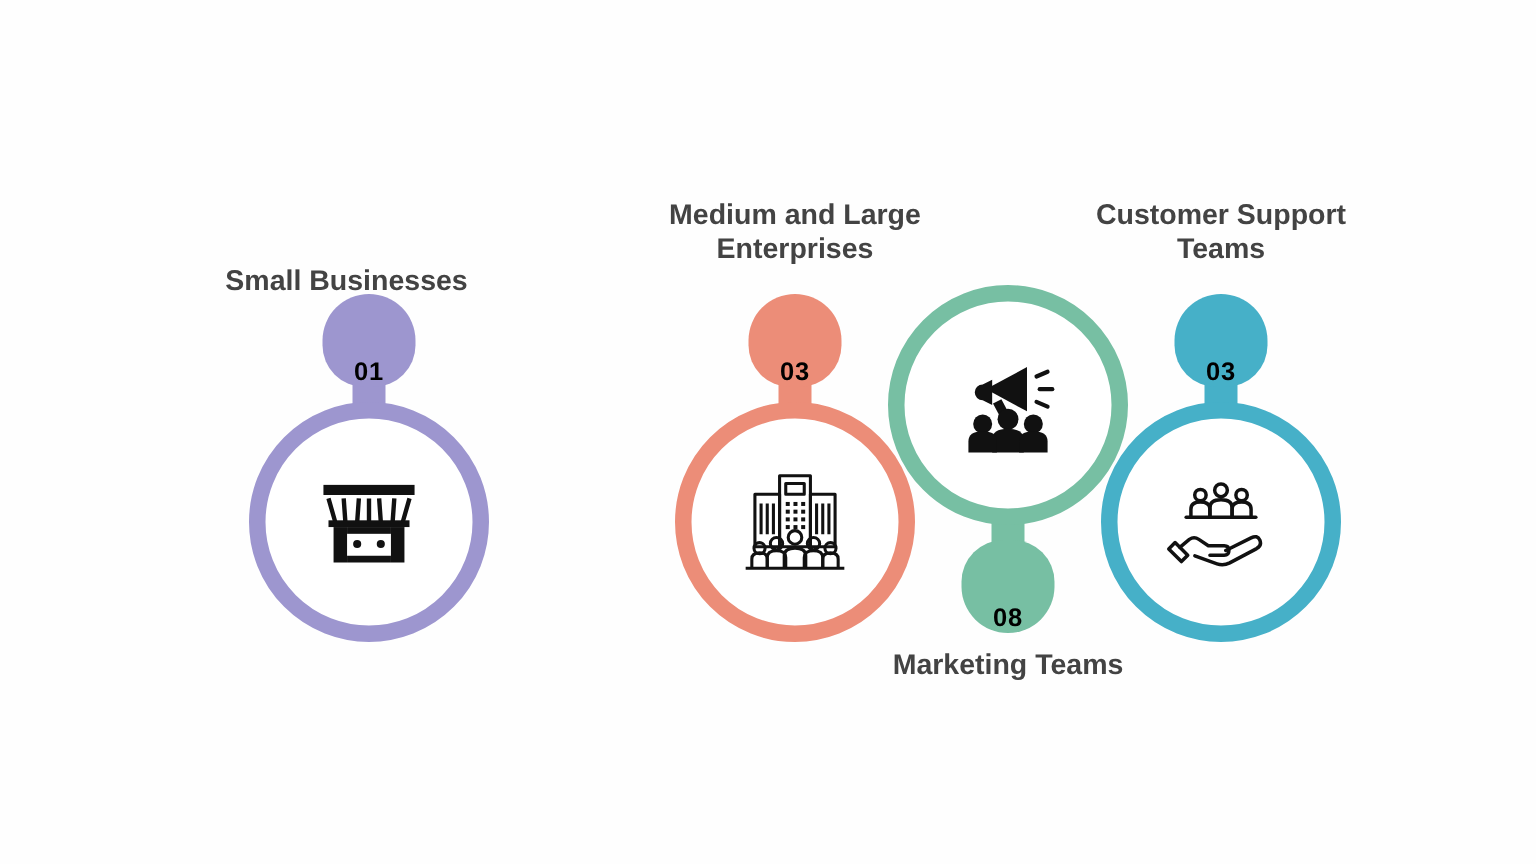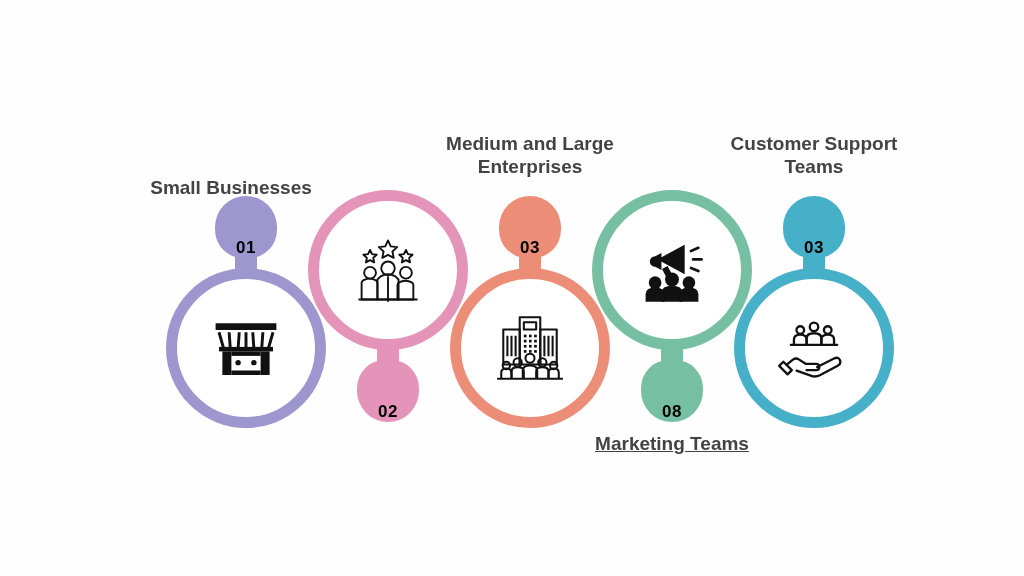--- a/index.html
+++ b/index.html
@@ -125,43 +125,20 @@
       <rect x="45" y="35" width="8" height="21" fill="#111" stroke="none"></rect>
       <rect x="19" y="35" width="26" height="4" fill="#111" stroke="none"></rect>
       <rect x="19" y="52" width="26" height="4" fill="#111" stroke="none"></rect>
       <circle cx="25" cy="45" r="2.4" fill="#111" stroke="none"></circle>
       <circle cx="39" cy="45" r="2.4" fill="#111" stroke="none"></circle>
     </svg>
         </div>
       </div>
     </div>
     <div class="label" style="width: 230px; left: 116px; top: 132px; margin-top: 44px;">Small Businesses</div>
-    <div class="node" style="left: 308px; top: 190px; height: 232px;">
-      <div class="neck bottom" style="background: rgb(227, 148, 184);"></div>
-      <div class="badge bottom" style="background: rgb(227, 148, 184);">
-        <span>02</span>
-      </div>
-      <div class="ring upper" style="border: 11px solid rgb(227, 148, 184);">
-        <div class="icon-wrap">
-    <svg viewBox="0 0 72 64" width="76" height="68" fill="none" stroke="#111" stroke-width="1.8" stroke-linejoin="round">
-      <path d="M36 4 l2.6 5.6 6.1 .7 -4.5 4.2 1.2 6 -5.4-2.9 -5.4 2.9 1.2-6 -4.5-4.2 6.1-.7z"></path>
-      <path d="M19 13 l1.9 4 4.4 .5 -3.3 3 .9 4.3 -3.9-2.1 -3.9 2.1 .9-4.3 -3.3-3 4.4-.5z"></path>
-      <path d="M53 13 l1.9 4 4.4 .5 -3.3 3 .9 4.3 -3.9-2.1 -3.9 2.1 .9-4.3 -3.3-3 4.4-.5z"></path>
-      <path d="M36 24 a6.4 6.4 0 0 1 6.4 6.4 a6.4 6.4 0 0 1 -12.8 0 A6.4 6.4 0 0 1 36 24z"></path>
-      <path d="M29 38 q7-4 14 0 l3 3 v19 h-20 v-19z"></path>
-      <path d="M36 38 v24"></path>
-      <path d="M19 29 a5.6 5.6 0 0 1 5.6 5.6 a5.6 5.6 0 0 1 -11.2 0 A5.6 5.6 0 0 1 19 29z"></path>
-      <path d="M12 42 q6.6-3.6 13 0 l1 2 v16 h-15 v-16z"></path>
-      <path d="M53 29 a5.6 5.6 0 0 1 5.6 5.6 a5.6 5.6 0 0 1 -11.2 0 A5.6 5.6 0 0 1 53 29z"></path>
-      <path d="M46 44 q6.6-3.6 13 0 l1 2 v14 h-15 v-14z"></path>
-      <path d="M8 60 h56"></path>
-    </svg>
-        </div>
-      </div>
-    </div>
     <div class="node" style="left: 450px; top: 196px; height: 232px;">
       <div class="neck top" style="background: rgb(236, 141, 120);"></div>
       <div class="badge top" style="background: rgb(236, 141, 120);">
         <span>03</span>
       </div>
       <div class="ring lower" style="border: 11px solid rgb(236, 141, 120);">
         <div class="icon-wrap">
     <svg viewBox="0 0 72 68" width="74" height="70" fill="none" stroke="#111" stroke-width="2" stroke-linejoin="round">
       <rect x="26" y="4" width="20" height="46"></rect>
       <rect x="30" y="9" width="12" height="7"></rect>
@@ -219,21 +196,21 @@
       <circle cx="36" cy="41" r="6.6"></circle>
       <path d="M26 62 v-8 q0-7 10-7 t10 7 v8z"></path>
       <circle cx="20" cy="44" r="6"></circle>
       <path d="M11 62 v-7 q0-6.4 9-6.4 t9 6.4 v7z"></path>
       <circle cx="52" cy="44" r="6"></circle>
       <path d="M43 62 v-7 q0-6.4 9-6.4 t9 6.4 v7z"></path>
     </svg>
         </div>
       </div>
     </div>
-    <div class="label" style="width: 230px; left: 557px; top: 432px; text-decoration: underline;">Marketing Teams</div>
+    <div class="label" style="width: 230px; left: 557px; top: 432px;">Marketing Teams</div>
     <div class="node" style="left: 734px; top: 196px; height: 232px;">
       <div class="neck top" style="background: rgb(70, 176, 200);"></div>
       <div class="badge top" style="background: rgb(70, 176, 200);">
         <span>03</span>
       </div>
       <div class="ring lower" style="border: 11px solid rgb(70, 176, 200);">
         <div class="icon-wrap">
     <svg viewBox="0 0 72 56" width="76" height="60" fill="none" stroke="#111" stroke-width="2.2" stroke-linejoin="round" stroke-linecap="round">
       <circle cx="36" cy="8" r="4"></circle>
       <path d="M29 24 v-5 q0-5 7-5 t7 5 v5"></path>

